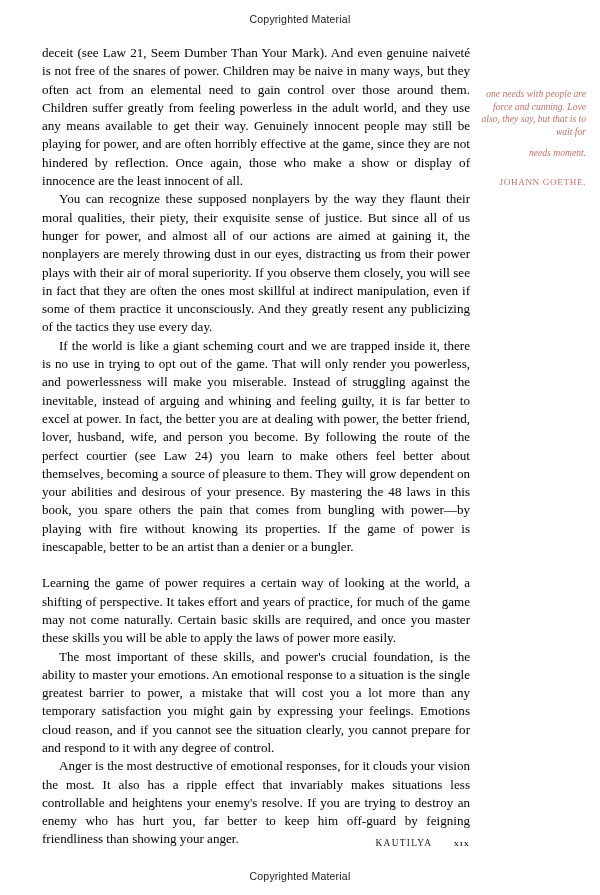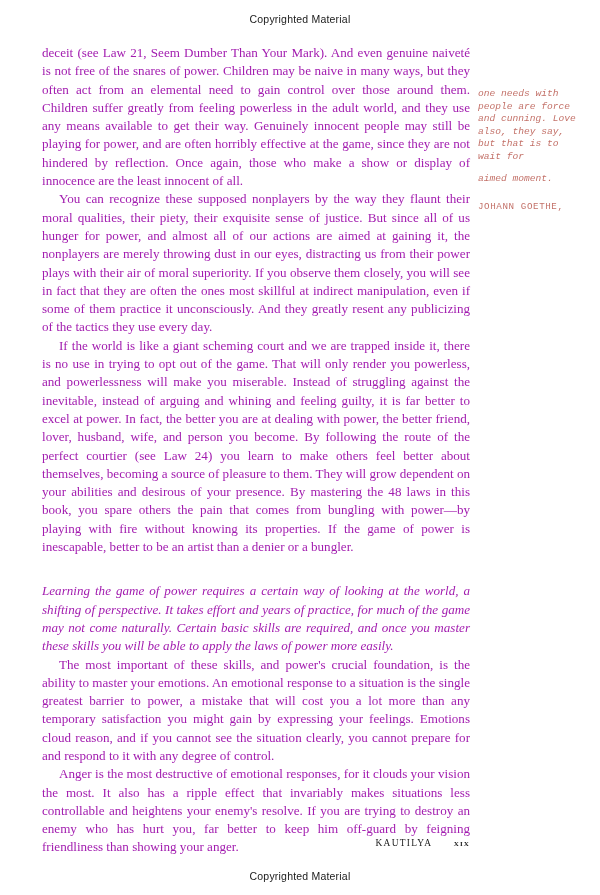--- a/index.html
+++ b/index.html
@@ -47,39 +47,38 @@
     top: 44px;
     left: 42px;
     width: 428px;
   }
   .para {
     margin: 0;
     font-size: 13.1px;
     line-height: 18.3px;
     text-align: justify;
     text-indent: 0;
-    color: #a21caf;
+    color: #000000;
   }
   .para.indent {
     text-indent: 17px;
   }
   .para.spaced-before {
-    margin-top: 26px;
-    font-style: italic;
+    margin-top: 18px;
   }
   .margin-note {
     position: absolute;
     left: 478px;
     width: 108px;
-    font-family: Liberation Mono, monospace;
+    font-family: Liberation Serif, serif;
     font-style: italic;
     font-size: 9.6px;
     line-height: 12.6px;
     color: #b8574d;
-    text-align: left;
+    text-align: right;
   }
   .margin-note .attrib {
     font-style: normal;
     font-variant: small-caps;
     letter-spacing: 0.6px;
     display: block;
     margin-top: 16px;
     font-size: 9.2px;
   }
   #note-1 {
@@ -124,21 +123,21 @@
     <p class="para">deceit (see Law 21, Seem Dumber Than Your Mark). And even genuine naiveté is not free of the snares of power. Children may be naive in many ways, but they often act from an elemental need to gain control over those around them. Children suffer greatly from feeling powerless in the adult world, and they use any means available to get their way. Genuinely innocent people may still be playing for power, and are often horribly effective at the game, since they are not hindered by reflection. Once again, those who make a show or display of innocence are the least innocent of all.</p>
     <p class="para indent">You can recognize these supposed nonplayers by the way they flaunt their moral qualities, their piety, their exquisite sense of justice. But since all of us hunger for power, and almost all of our actions are aimed at gaining it, the nonplayers are merely throwing dust in our eyes, distracting us from their power plays with their air of moral superiority. If you observe them closely, you will see in fact that they are often the ones most skillful at indirect manipulation, even if some of them practice it unconsciously. And they greatly resent any publicizing of the tactics they use every day.</p>
     <p class="para indent">If the world is like a giant scheming court and we are trapped inside it, there is no use in trying to opt out of the game. That will only render you powerless, and powerlessness will make you miserable. Instead of struggling against the inevitable, instead of arguing and whining and feeling guilty, it is far better to excel at power. In fact, the better you are at dealing with power, the better friend, lover, husband, wife, and person you become. By following the route of the perfect courtier (see Law 24) you learn to make others feel better about themselves, becoming a source of pleasure to them. They will grow dependent on your abilities and desirous of your presence. By mastering the 48 laws in this book, you spare others the pain that comes from bungling with power—by playing with fire without knowing its properties. If the game of power is inescapable, better to be an artist than a denier or a bungler.</p>
     <p class="para spaced-before">Learning the game of power requires a certain way of looking at the world, a shifting of perspective. It takes effort and years of practice, for much of the game may not come naturally. Certain basic skills are required, and once you master these skills you will be able to apply the laws of power more easily.</p>
     <p class="para indent">The most important of these skills, and power's crucial foundation, is the ability to master your emotions. An emotional response to a situation is the single greatest barrier to power, a mistake that will cost you a lot more than any temporary satisfaction you might gain by expressing your feelings. Emotions cloud reason, and if you cannot see the situation clearly, you cannot prepare for and respond to it with any degree of control.</p>
     <p class="para indent">Anger is the most destructive of emotional responses, for it clouds your vision the most. It also has a ripple effect that invariably makes situations less controllable and heightens your enemy's resolve. If you are trying to destroy an enemy who has hurt you, far better to keep him off-guard by feigning friendliness than showing your anger.</p>
   </div>
 
   <div class="margin-note blurred" id="note-1">
     <span>one needs with people are force and cunning. Love also, they say, but that is to wait for</span>
-    <span style="display:block;margin-top:9px;">aimed moment.</span>
+    <span style="display:block;margin-top:9px;">needs moment.</span>
     <span class="attrib">JOHANN  GOETHE,</span>
   </div>
 
 
   <div class="footer-line">
     <span class="preface">KAUTILYA</span>
     <span class="folio">xix</span>
   </div>
 
   <div class="copyright-bottom">Copyrighted Material</div>

